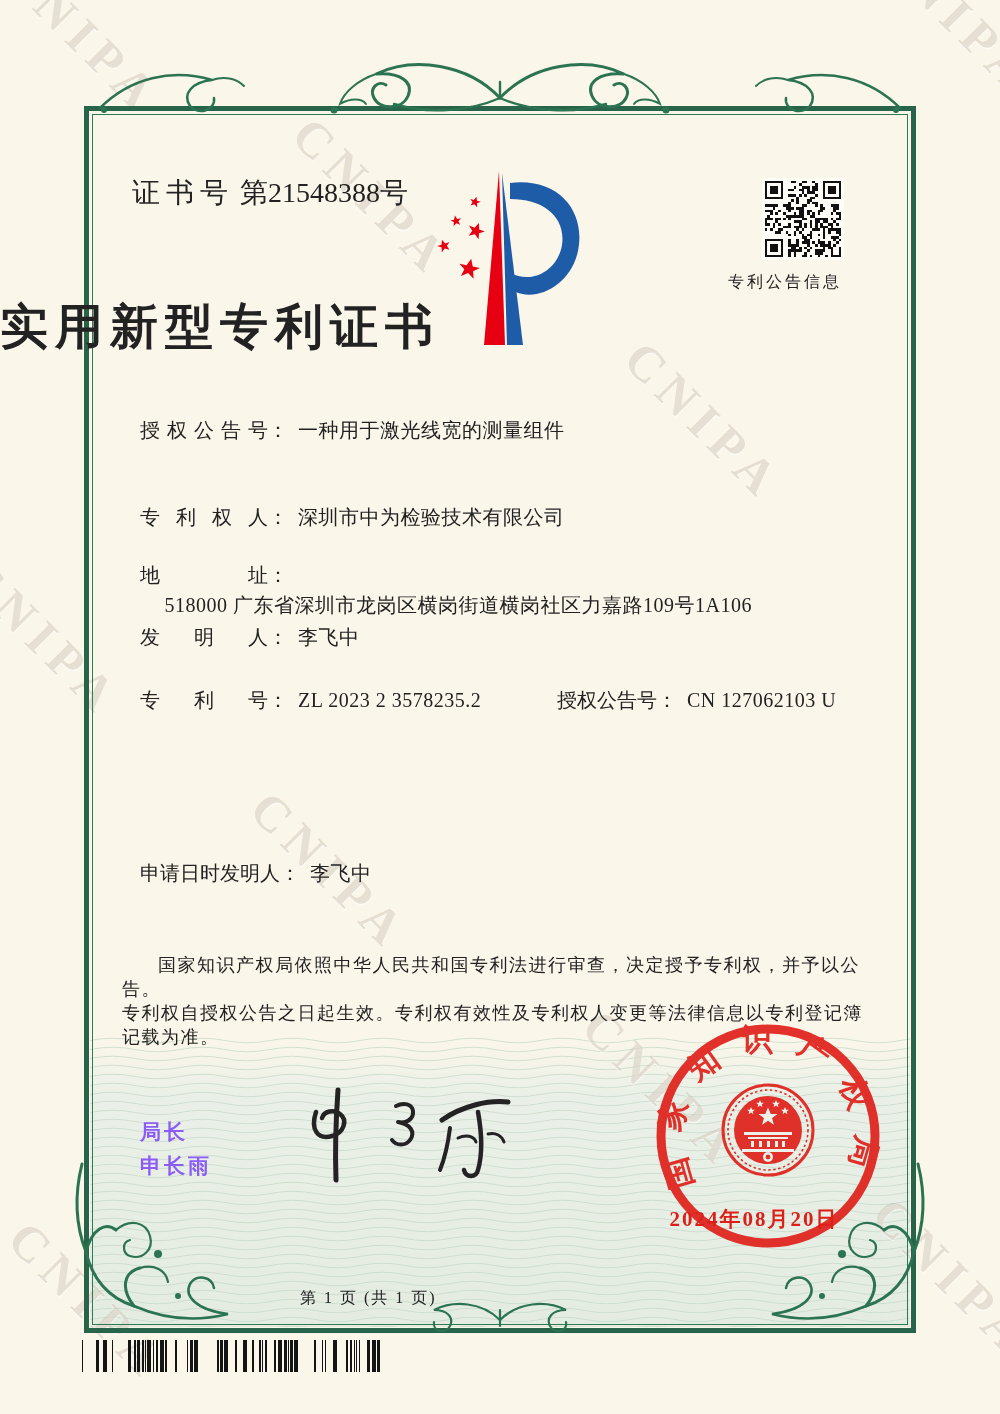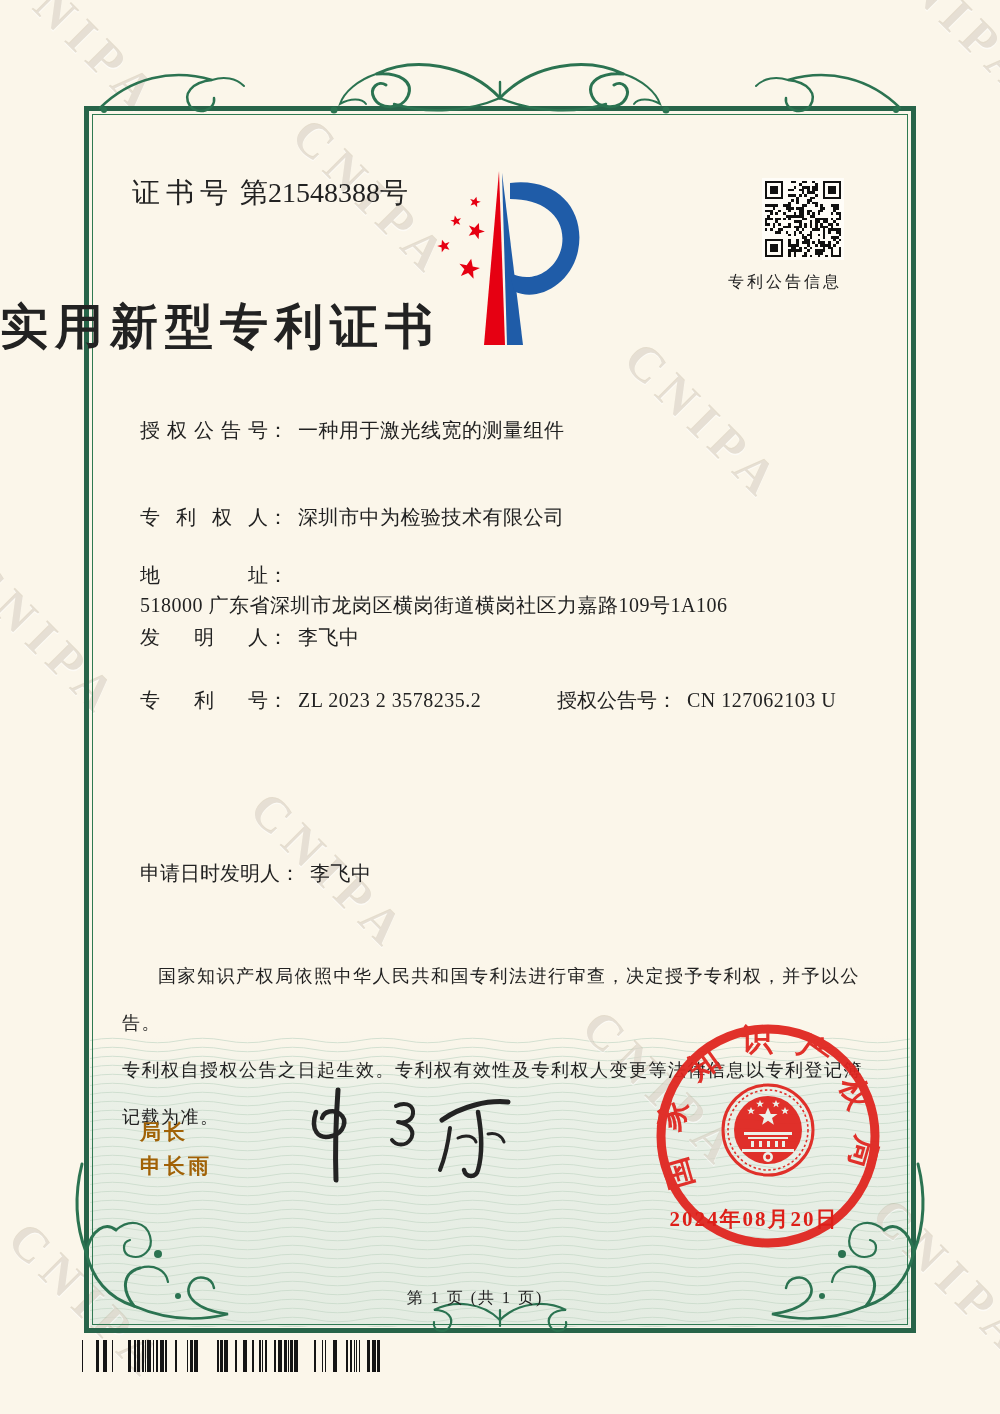--- a/index.html
+++ b/index.html
@@ -43,39 +43,39 @@
   .qr-caption{position:absolute;left:728px;top:272px;width:150px;text-align:left;
     font-size:16px;letter-spacing:3px;z-index:4;}
   .title{position:absolute;left:0;width:1000px;top:295px;text-align:left;
     font-size:48px;font-weight:bold;letter-spacing:7px;z-index:4;}
 
   
   .frow{position:absolute;left:140px;width:760px;font-size:20px;z-index:4;line-height:30px;}
   .jlabel{display:inline-block;width:128px;text-align:justify;text-align-last:justify;vertical-align:top;}
   .clabel{display:inline-block;vertical-align:top;}
   .colon{margin-right:10px;}
-  .fval{letter-spacing:.5px;}
+  .fval{letter-spacing:.5px;text-align:right;}
   .addrval{display:inline-block;width:612px;vertical-align:top;line-height:31px;}
   .rcol{position:absolute;left:417px;top:0;white-space:nowrap;}
 
   
   .statement{position:absolute;left:122px;top:953px;width:760px;font-size:18px;
-    line-height:47px;letter-spacing:1.5px;z-index:4;}
+    line-height:24px;letter-spacing:1.5px;z-index:4;}
   .statement .l1{text-indent:2em;}
 
   
   .commissioner{position:absolute;left:140px;top:1118px;z-index:4;
     font-family:"Liberation Sans","DejaVu Sans",sans-serif;font-weight:bold;
-    font-size:21px;letter-spacing:3px;color:#a16207;}
+    font-size:21px;letter-spacing:3px;color:#8b5cf6;}
   .commissioner .name{margin-top:6px;}
   .signature{position:absolute;left:292px;top:1078px;z-index:4;}
   .seal{position:absolute;left:643px;top:1012px;z-index:5;opacity:.94;}
   .seal-date{position:absolute;left:648px;top:1205px;width:212px;text-align:center;z-index:6;
     color:#dd1f18;font-weight:bold;font-size:21px;letter-spacing:2px;}
-  .footer{position:absolute;left:300px;top:1288px;width:350px;text-align:center;
+  .footer{position:absolute;left:300px;top:1288px;width:350px;text-align:left;
     font-size:16px;letter-spacing:2px;z-index:4;}
   .barcode{position:absolute;left:82px;top:1340px;z-index:4;}
 
   
   .orn{position:absolute;z-index:4;pointer-events:none;}
 </style>
 </head>
 <body>
 
 <div id="cert">

